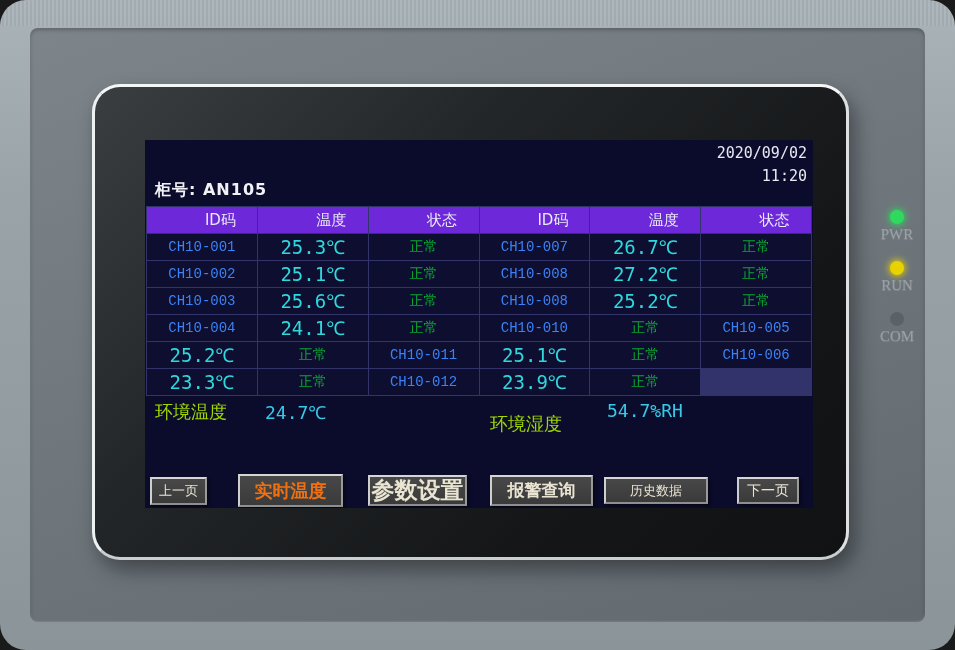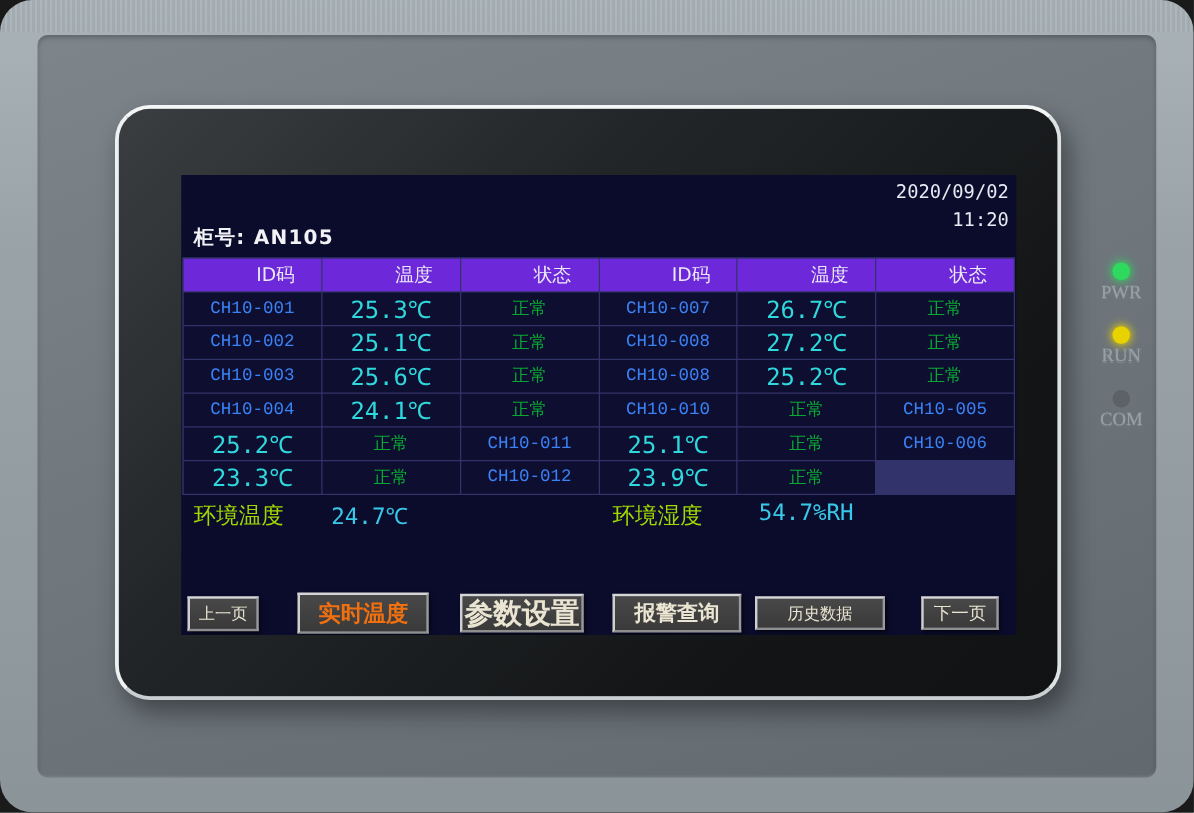--- a/index.html
+++ b/index.html
@@ -54,21 +54,21 @@
   .cell.hd{background:#6d28d9;color:#eaeaf6;font-size:15px;padding-left:37px;}
   .cell.c-id{color:#3b82f6;font-family:Liberation Mono, monospace;font-size:14px;}
   .cell.c-temp{color:#2fd8dc;font-family:"DejaVu Sans Mono",monospace;font-size:19px;}
   .cell.c-status{color:#0aa632;font-size:14px;}
 
   
   .env-label{position:absolute;color:#a0d800;font-size:18px;}
   .env-value{position:absolute;color:#38c8e8;font-size:18px;font-family:"DejaVu Sans Mono",monospace;}
   .env-t-label{left:10px;top:260px;}
   .env-t-value{left:120px;top:260px;}
-  .env-h-label{left:345px;top:260px;}
+  .env-h-label{left:345px;top:272px;}
   .env-h-value{left:462px;top:260px;}
 
   
   .btn{
     position:absolute;
     display:flex;align-items:center;justify-content:center;
     background:linear-gradient(180deg,#484848,#3a3a3a);
     border:2px solid;border-color:#d6d6d6 #9a9a9a #8f8f8f #cfcfcf;
     box-shadow:2px 2px 3px rgba(0,0,0,.55);
     color:#eae4d2;cursor:pointer;white-space:nowrap;

